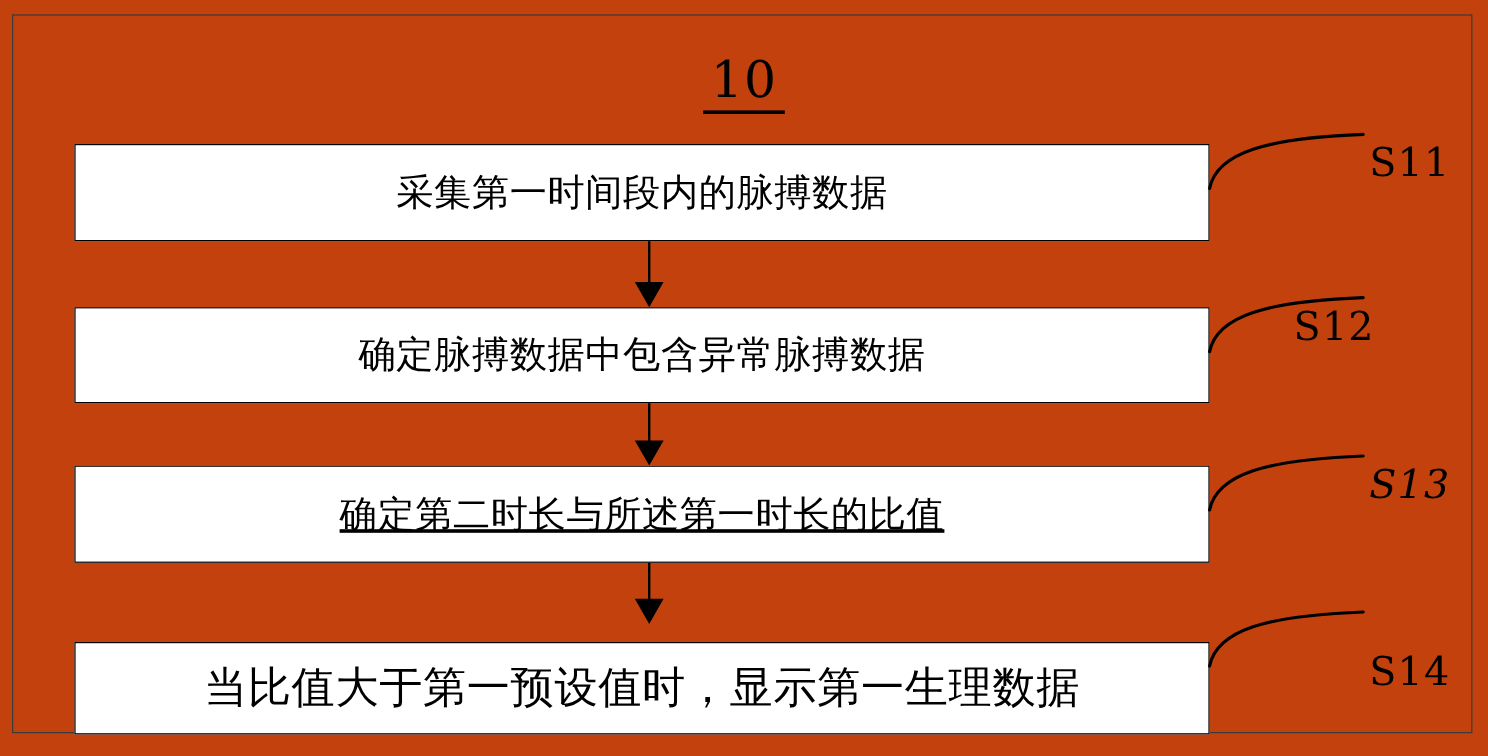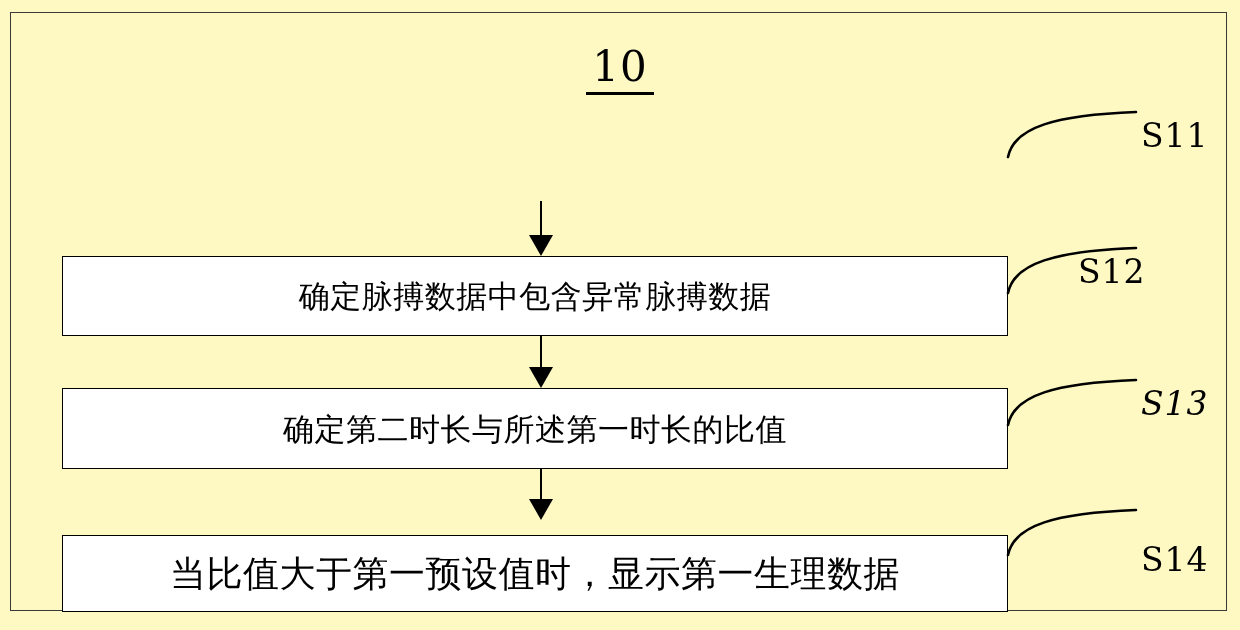--- a/index.html
+++ b/index.html
@@ -7,21 +7,21 @@
     padding: 0;
     background: #ffffff;
   }
   body {
     font-family: "DejaVu Sans", sans-serif;
   }
   #page {
     position: relative;
     width: 1240px;
     height: 630px;
-    background: #fef9c3;
+    background: #c2410c;
     overflow: hidden;
   }
   
   #page-frame {
     position: absolute;
     left: 10px;
     top: 12px;
     width: 1217px;
     height: 599px;
     border: 1.6px solid #3a3a3a;
@@ -58,21 +58,21 @@
     justify-content: center;
   }
   .proc-box .proc-text {
     font-family: "DejaVu Serif", "Liberation Serif", serif;
     color: #000000;
     white-space: nowrap;
     letter-spacing: 0.5px;
   }
   #box-s11 { top: 120px;  height: 81px; }
   #box-s12 { top: 256px;  height: 80px; }
-  #box-s13 { top: 388px;  height: 81px; }
+  #box-s13 { top: 388px;  height: 81px; text-decoration: underline; }
   #box-s14 { top: 520px;  height: 77px; margin-top: 15px; }
 
   #box-s11 .proc-text,
   #box-s12 .proc-text,
   #box-s13 .proc-text { font-size: 31px; line-height: 36px; }
   #box-s14 .proc-text { font-size: 36px; line-height: 40px; }
 
   
   .connector {
     position: absolute;
@@ -137,20 +137,23 @@
 <body>
 
 <div id="page">
 
   <div id="page-frame"></div>
 
   <div id="figure-number">
     <span class="num">10</span>
   </div>
 
+  <div class="proc-box" id="box-s11">
+    <span class="proc-text">采集第一时间段内的脉搏数据</span>
+  </div>
 
   <div class="connector" id="conn-1">
     <div class="stem"></div>
     <div class="head"></div>
   </div>
 
   <div class="proc-box" id="box-s12">
     <span class="proc-text">确定脉搏数据中包含异常脉搏数据</span>
   </div>
 

